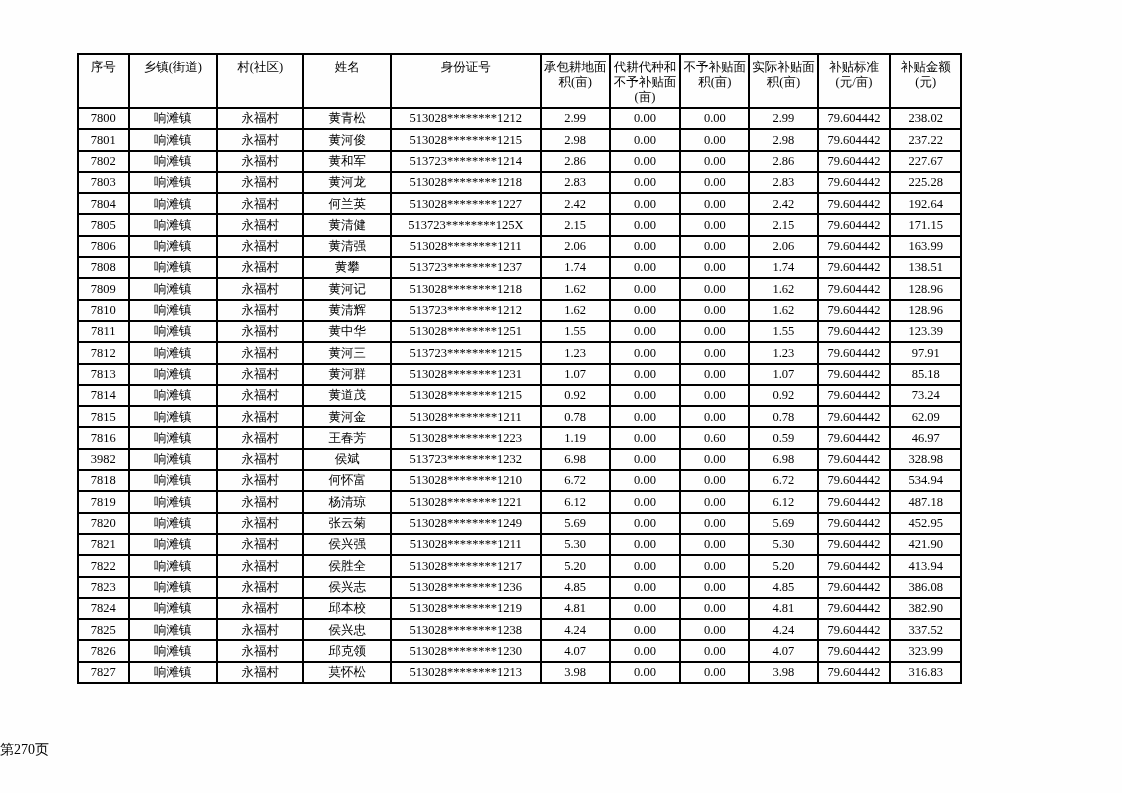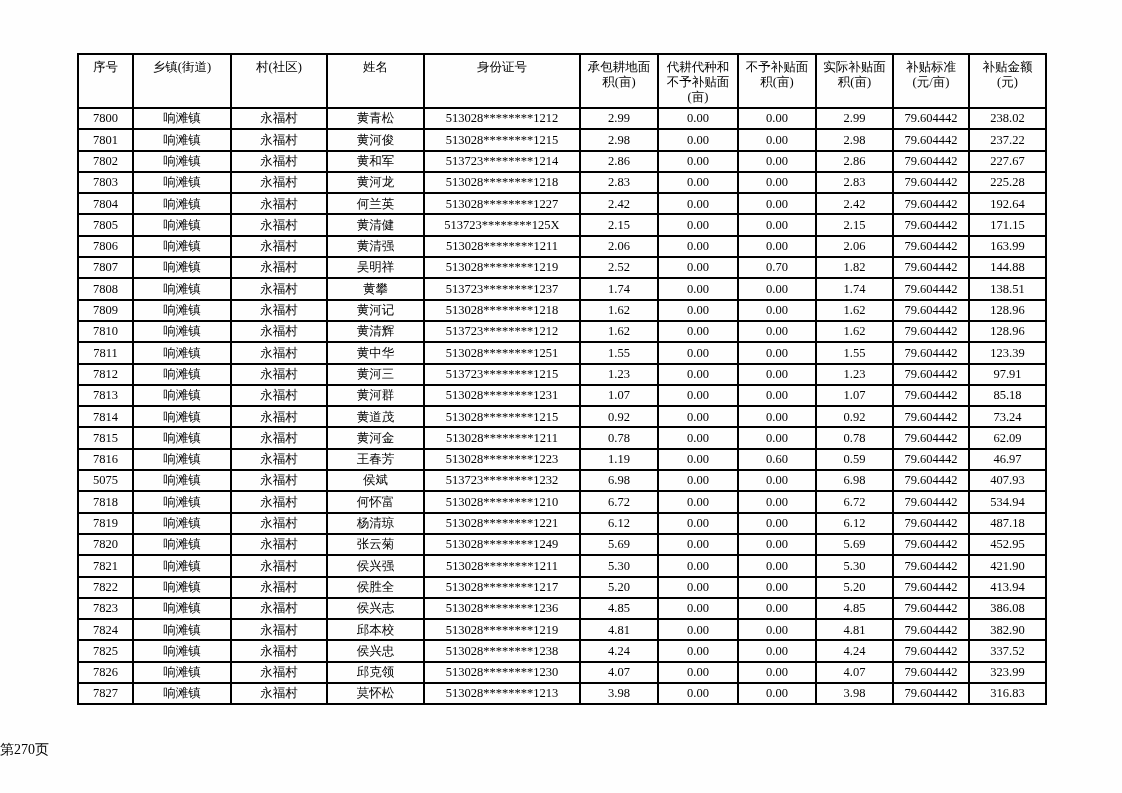--- a/index.html
+++ b/index.html
@@ -4,21 +4,21 @@
 <style>
   * { box-sizing: border-box; margin: 0; padding: 0; }
   html, body {
     width: 1122px; height: 793px;
     background: #fefefe;
     font-family: "Liberation Serif", "DejaVu Serif", serif;
     color: #000;
   }
   .sheet {
     position: relative;
-    width: 1122px; height: 793px;
+    width: 962px; height: 793px;
     background: #fefefe;
     overflow: hidden;
   }
   table.subsidy {
     position: absolute;
     left: 77px; top: 53px;
     border-collapse: collapse;
     table-layout: fixed;
   }
   table.subsidy th, table.subsidy td {
@@ -176,33 +176,20 @@
           <td>黄清强</td>
           <td>513028********1211</td>
           <td>2.06</td>
           <td>0.00</td>
           <td>0.00</td>
           <td>2.06</td>
           <td>79.604442</td>
           <td>163.99</td>
         </tr>
         <tr>
-          <td>7807</td>
-          <td>响滩镇</td>
-          <td>永福村</td>
-          <td>吴明祥</td>
-          <td>513028********1219</td>
-          <td>2.52</td>
-          <td>0.00</td>
-          <td>0.70</td>
-          <td>1.82</td>
-          <td>79.604442</td>
-          <td>144.88</td>
-        </tr>
-        <tr>
           <td>7808</td>
           <td>响滩镇</td>
           <td>永福村</td>
           <td>黄攀</td>
           <td>513723********1237</td>
           <td>1.74</td>
           <td>0.00</td>
           <td>0.00</td>
           <td>1.74</td>
           <td>79.604442</td>
@@ -306,31 +293,31 @@
           <td>王春芳</td>
           <td>513028********1223</td>
           <td>1.19</td>
           <td>0.00</td>
           <td>0.60</td>
           <td>0.59</td>
           <td>79.604442</td>
           <td>46.97</td>
         </tr>
         <tr>
-          <td>5075</td>
+          <td>3982</td>
           <td>响滩镇</td>
           <td>永福村</td>
           <td>侯斌</td>
           <td>513723********1232</td>
           <td>6.98</td>
           <td>0.00</td>
           <td>0.00</td>
           <td>6.98</td>
           <td>79.604442</td>
-          <td>407.93</td>
+          <td>328.98</td>
         </tr>
         <tr>
           <td>7818</td>
           <td>响滩镇</td>
           <td>永福村</td>
           <td>何怀富</td>
           <td>513028********1210</td>
           <td>6.72</td>
           <td>0.00</td>
           <td>0.00</td>

